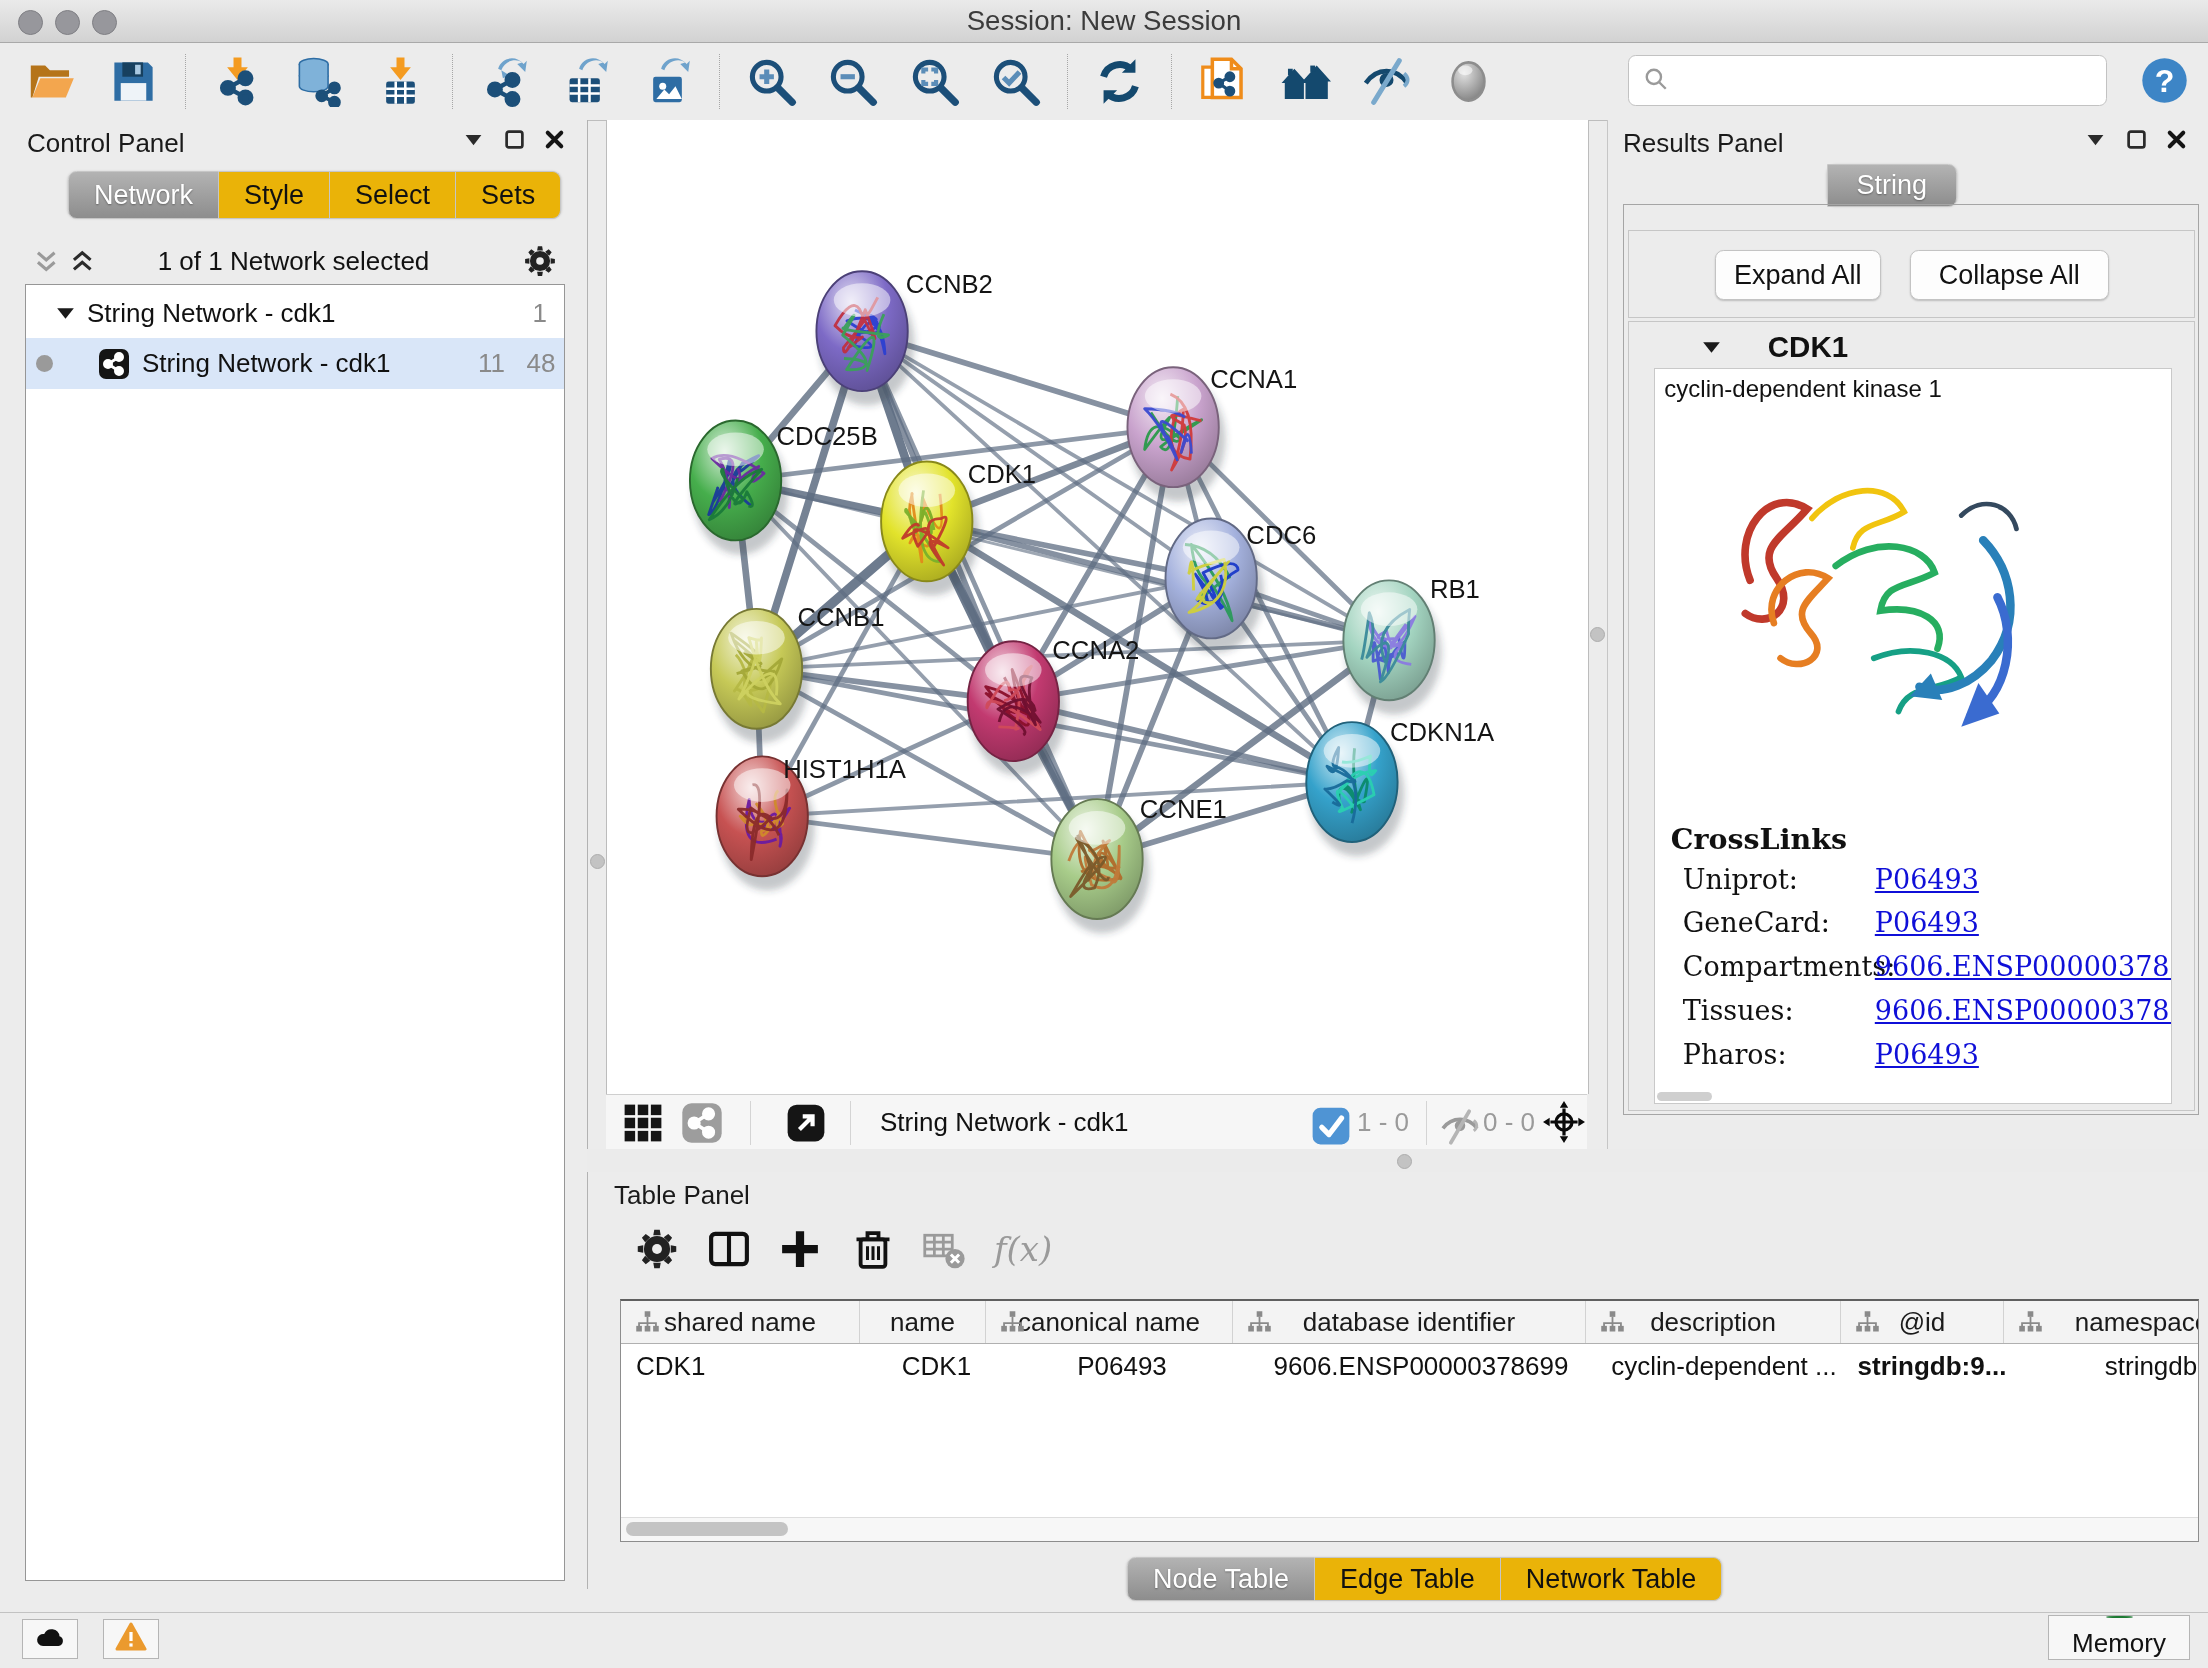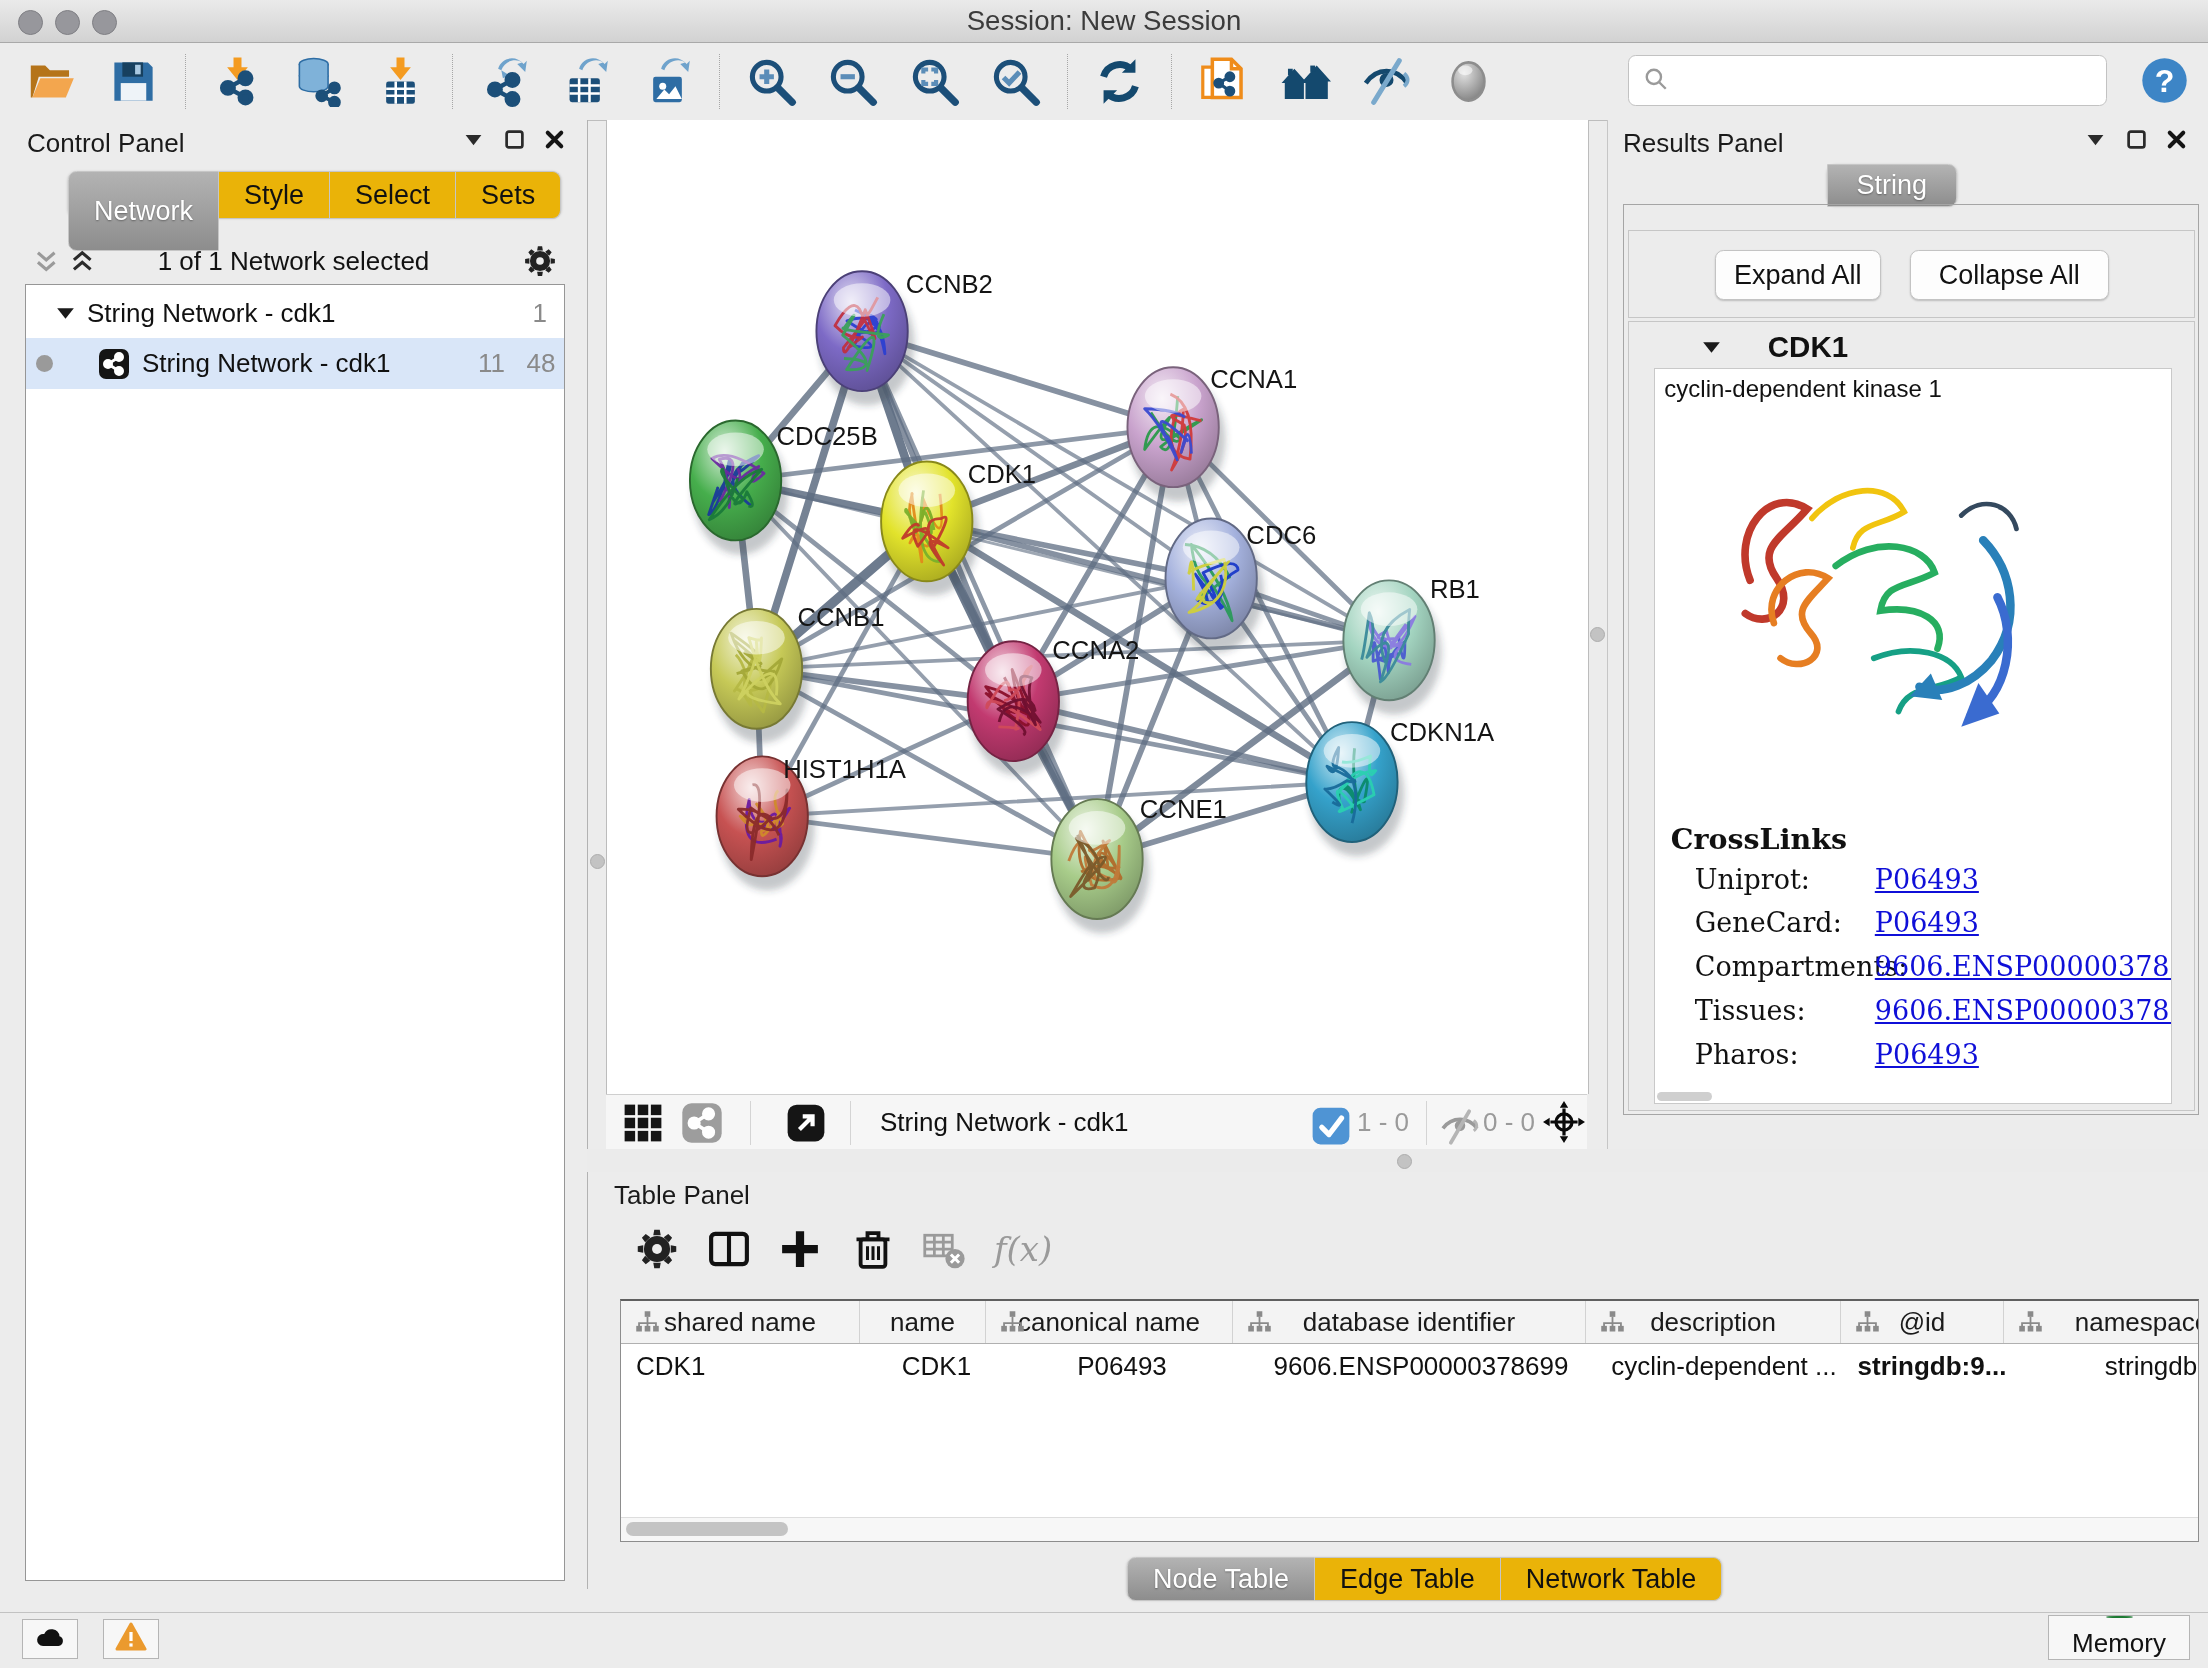--- a/index.html
+++ b/index.html
@@ -68,21 +68,21 @@
   .rp-btn{position:absolute;top:19px;height:48px;background:#fdfdfd;border:1px solid #c3c3c3;border-radius:8.6px;
     font-size:27px;display:flex;align-items:center;justify-content:center;box-shadow:0 1px 1.9px rgba(0,0,0,.2);}
   #cdk1-box{position:absolute;left:3.8px;top:116px;width:565px;height:788px;border:1px solid #c6c6c6;}
   #cdk1-header{position:absolute;left:0;top:0;width:100%;height:46px;}
   #cdk1-title{position:absolute;left:139px;top:7.6px;font-size:29.5px;font-weight:bold;}
   #cdk1-white{position:absolute;left:25px;top:46px;width:516px;height:734px;background:#fff;border:1px solid #c9c9c9;overflow:hidden;}
   #cdk1-desc{position:absolute;left:9.5px;top:5.7px;font-size:24px;}
   #protein-img{position:absolute;left:38px;top:59px;width:352px;height:333px;}
   #xl-title{position:absolute;left:16px;top:453px;font-family:"DejaVu Serif",serif;font-weight:bold;font-size:28.5px;}
   .xl-row{position:absolute;left:0;width:100%;height:44px;font-family:"DejaVu Serif",serif;font-size:27px;}
-  .xl-label{position:absolute;left:40px;}
+  .xl-label{position:absolute;left:28px;}
   .xl-link{position:absolute;left:220px;color:#0f0fd8;text-decoration:underline;white-space:nowrap;}
   #rp-hscroll{position:absolute;left:1.9px;bottom:1.9px;width:55px;height:9.5px;background:#cfcfcf;border-radius:4.8px;}
   
   #h-splitter{left:587px;top:1149px;width:1622px;height:23px;background:#ebebeb;}
   
   #table-panel{left:589px;top:1172px;width:1880px;height:440px;background:#ececec;}
   #tp-toolbar{position:absolute;left:0;top:44px;width:100%;height:68px;}
   .tp-icon{position:absolute;top:11.4px;width:44px;height:44px;}
   .tp-icon svg{width:44px;height:44px;}
   #fx-icon{font-family:"DejaVu Serif",serif;font-style:italic;font-size:34px;color:#9a9a9a;width:auto;top:13.3px;}
@@ -324,21 +324,21 @@
             <rect x="5" y="5" width="14" height="14" rx="2" fill="none" stroke="#2a2a2a" stroke-width="2.4"></rect>
           </svg>
         </span>
         <span>
           <svg viewBox="0 0 24 24">
             <path d="M6 6l12 12M18 6L6 18" stroke="#141414" stroke-width="3.6" stroke-linecap="round"></path>
           </svg>
         </span>
       </div>
     <div id="cp-tabs" class="seg">
-        <div class="tab selected" style="padding: 16px 25px;">Network</div>
+        <div class="tab selected" style="padding: 0px 25px;">Network</div>
         <div class="tab" style="padding: 0px 25px;">Style</div>
         <div class="tab" style="padding: 0px 25px;">Select</div>
         <div class="tab" style="padding: 0px 25px;">Sets</div>
       </div>
     <div id="cp-subheader">
       <span style="position:absolute;left:32px;top:5.7px;width:28.5px;height:27px;"><svg viewBox="0 0 24 24" fill="none" stroke="#9a9a9a" stroke-width="2.6">
             <path d="M5 4l7 6 7-6M5 12l7 6 7-6"></path>
           </svg></span>
       <span style="position:absolute;left:68px;top:5.7px;width:28.5px;height:27px;"><svg viewBox="0 0 24 24" fill="none" stroke="#2a2a2a" stroke-width="2.6">
             <path d="M5 10l7-6 7 6M5 18l7-6 7 6"></path>

